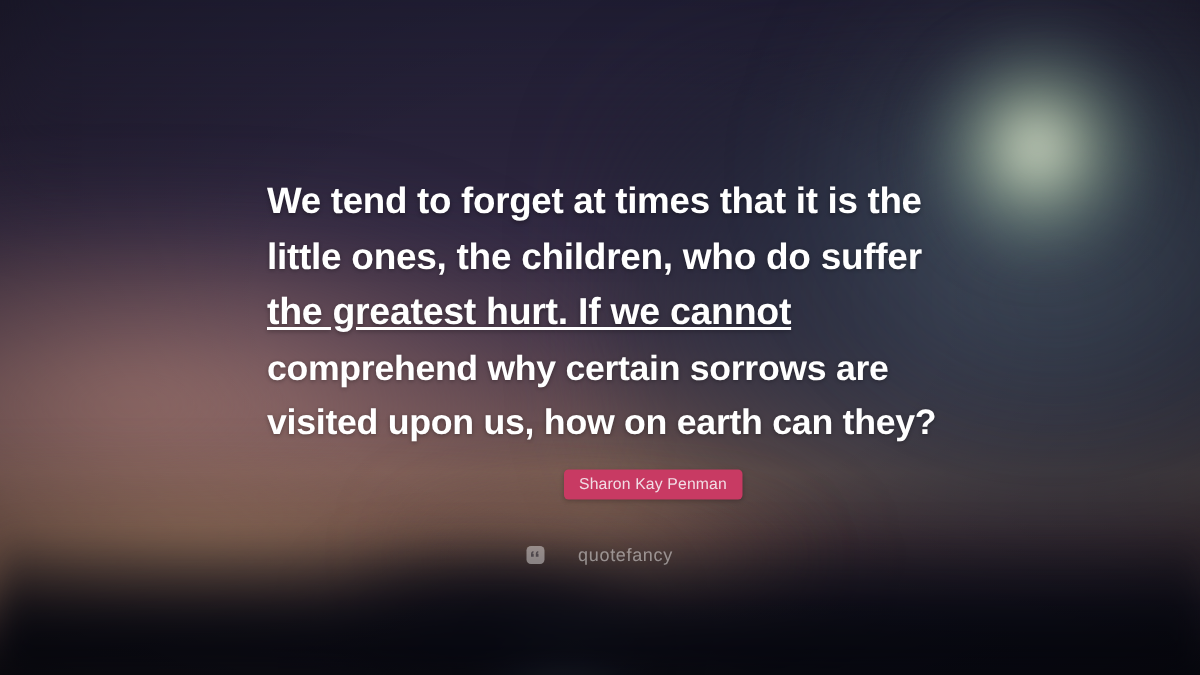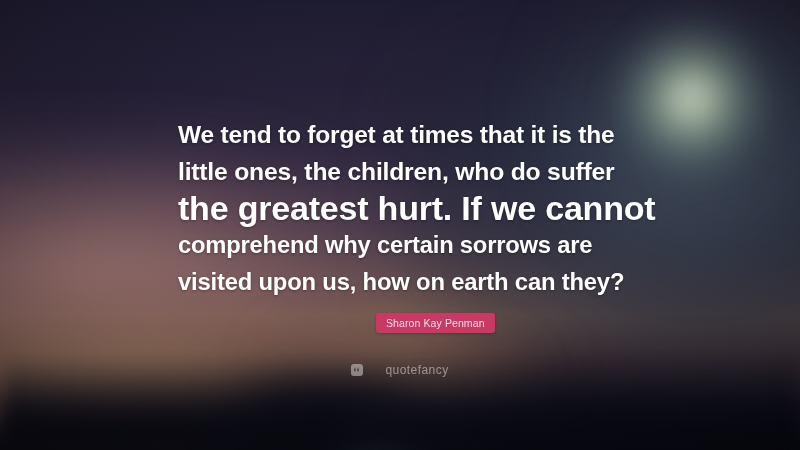--- a/index.html
+++ b/index.html
@@ -215,21 +215,21 @@
     line-height: 37px;
     letter-spacing: -0.2px;
     white-space: nowrap;
     text-shadow: 0 1px 3px rgba(0,0,0,0.32);
     transform-origin: left center;
   }
 
   
   .ql-1 { transform: scaleX(1.000); }
   .ql-2 { transform: scaleX(1.008); }
-  .ql-3 { font-size: 34px; transform: scaleX(1.000); }
+  .ql-3 { font-size: 25px; transform: scaleX(1.000); text-decoration: underline; }
   .ql-4 { font-size: 23.3px; transform: scaleX(1.020); }
   .ql-5 { font-size: 23.6px; transform: scaleX(1.010); }
 
   .author-badge {
     position: absolute;
     left: 348px;
     top: 313px;
     height: 20px;
     padding: 0 10px;
     display: flex;

